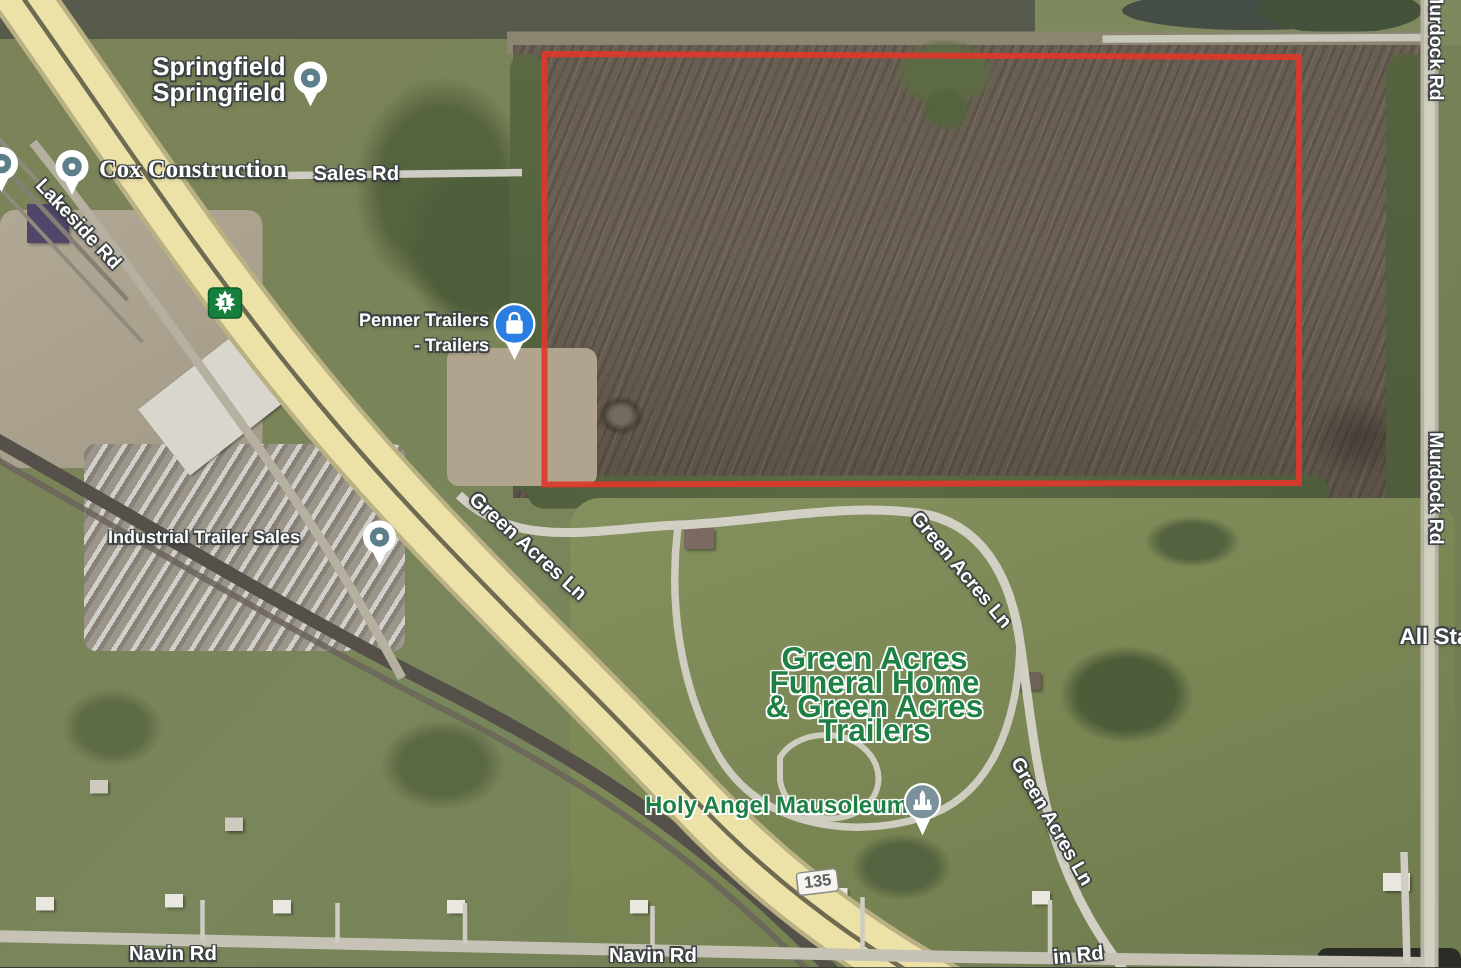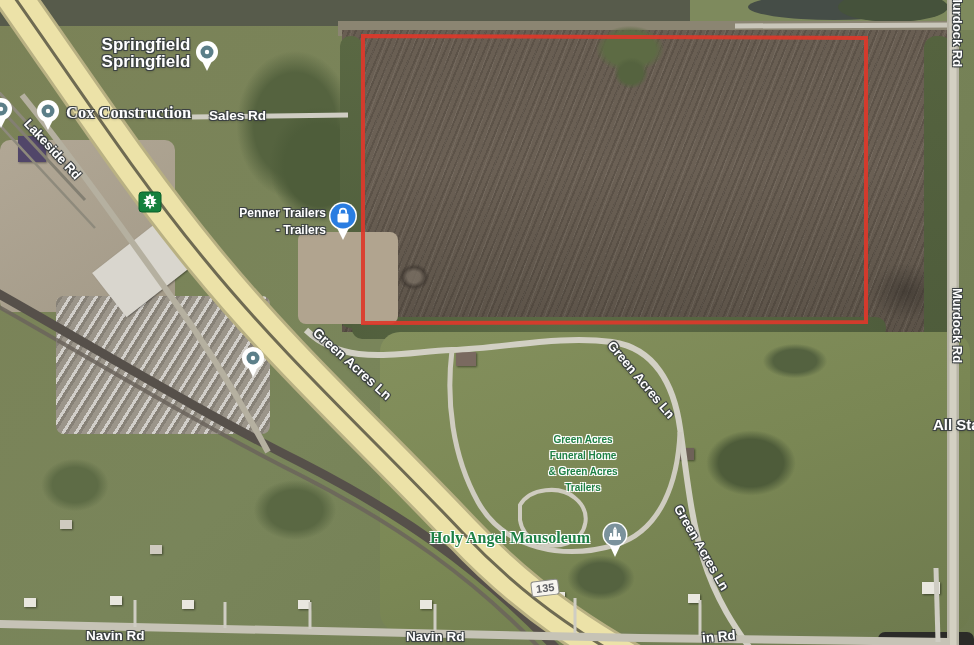--- a/index.html
+++ b/index.html
@@ -158,27 +158,28 @@
 
   <div class="lbl w poi" style="left:76px;top:36px;width:140px;text-align:center;font-size:17px;">
     <span>Springfield</span><br>
     <span>Springfield</span>
   </div>
   <div class="lbl w poi" style="left:66px;top:104px;font-size:16.5px;font-family:Liberation Serif, serif;">Cox Construction</div>
   <div class="lbl w poi" style="left:206px;top:205px;width:120px;text-align:right;">
     <span>Penner Trailers</span><br>
     <span>- Trailers</span>
   </div>
-  <div class="lbl g" style="left:508px;top:432px;width:150px;text-align:center;font-size:10px;line-height:16px;">
+  <div class="lbl w poi" style="left:72px;top:350px;">Industrial Trailer Sales</div>
+  <div class="lbl g" style="left:508px;top:432px;width:150px;text-align:center;font-size:21px;line-height:16px;">
     <span>Green Acres</span><br>
     <span>Funeral Home</span><br>
     <span>&amp; Green Acres</span><br>
     <span>Trailers</span>
   </div>
-  <div class="lbl g" style="left:430px;top:529px;font-size:16px;font-family:Liberation Serif, serif;">Holy Angel Mausoleum</div>
+  <div class="lbl g" style="left:430px;top:529px;font-size:16px;">Holy Angel Mausoleum</div>
   <div class="lbl w" style="left:933px;top:416px;font-size:15px;">All Sta</div>
 
   <div class="pin" style="left:194px;top:39px;">
     <svg width="26" height="34" viewBox="0 0 26 34">
       <path d="M13 32 L7 20 L19 20 Z" fill="#fff"></path>
       <circle cx="13" cy="13" r="11" fill="#fff"></circle>
       <circle cx="13" cy="13" r="6.5" fill="var(--pin-slate,#5c7f89)"></circle>
       <circle cx="13" cy="13" r="2.2" fill="#fff"></circle>
     </svg>
   </div>

